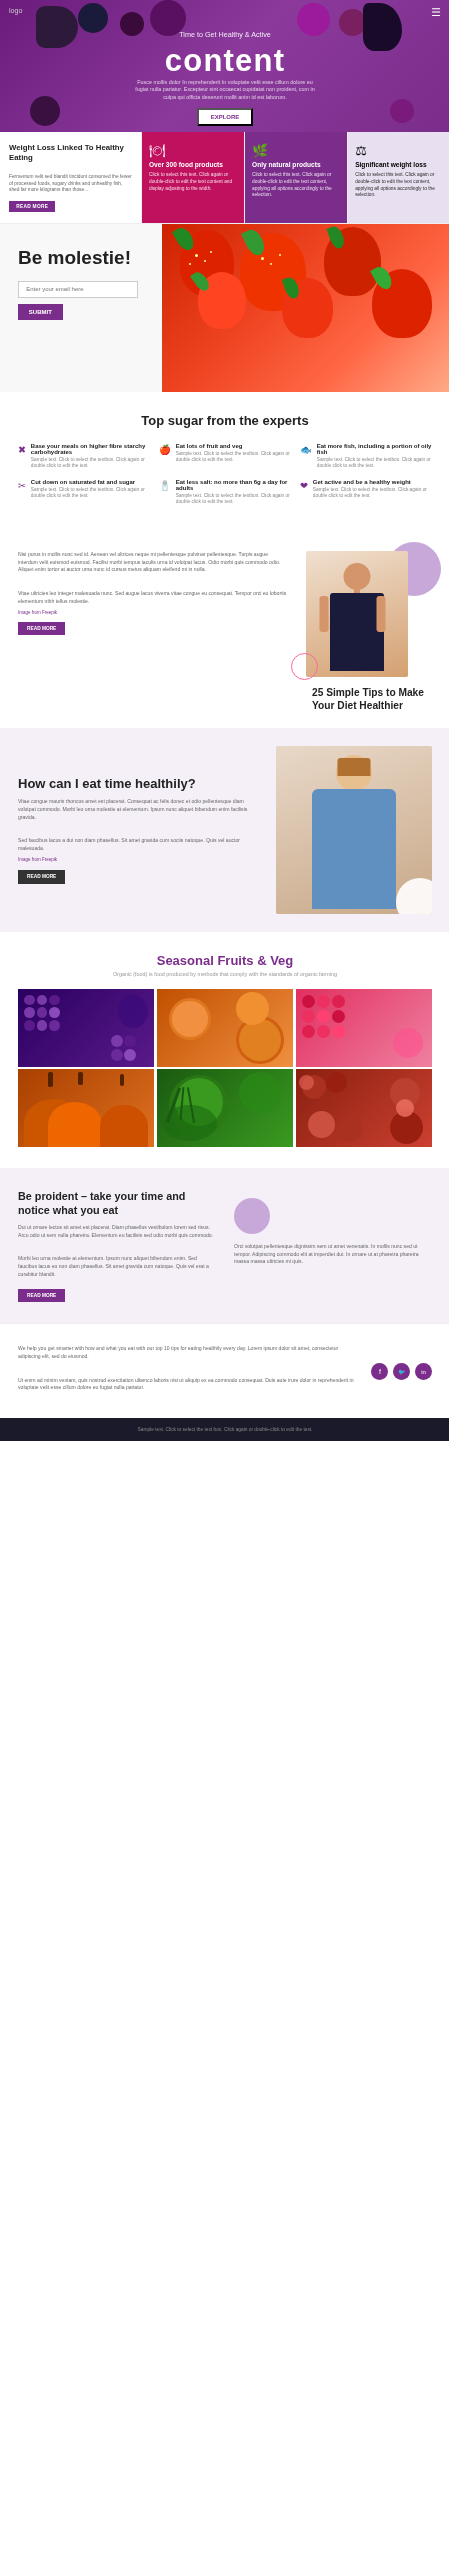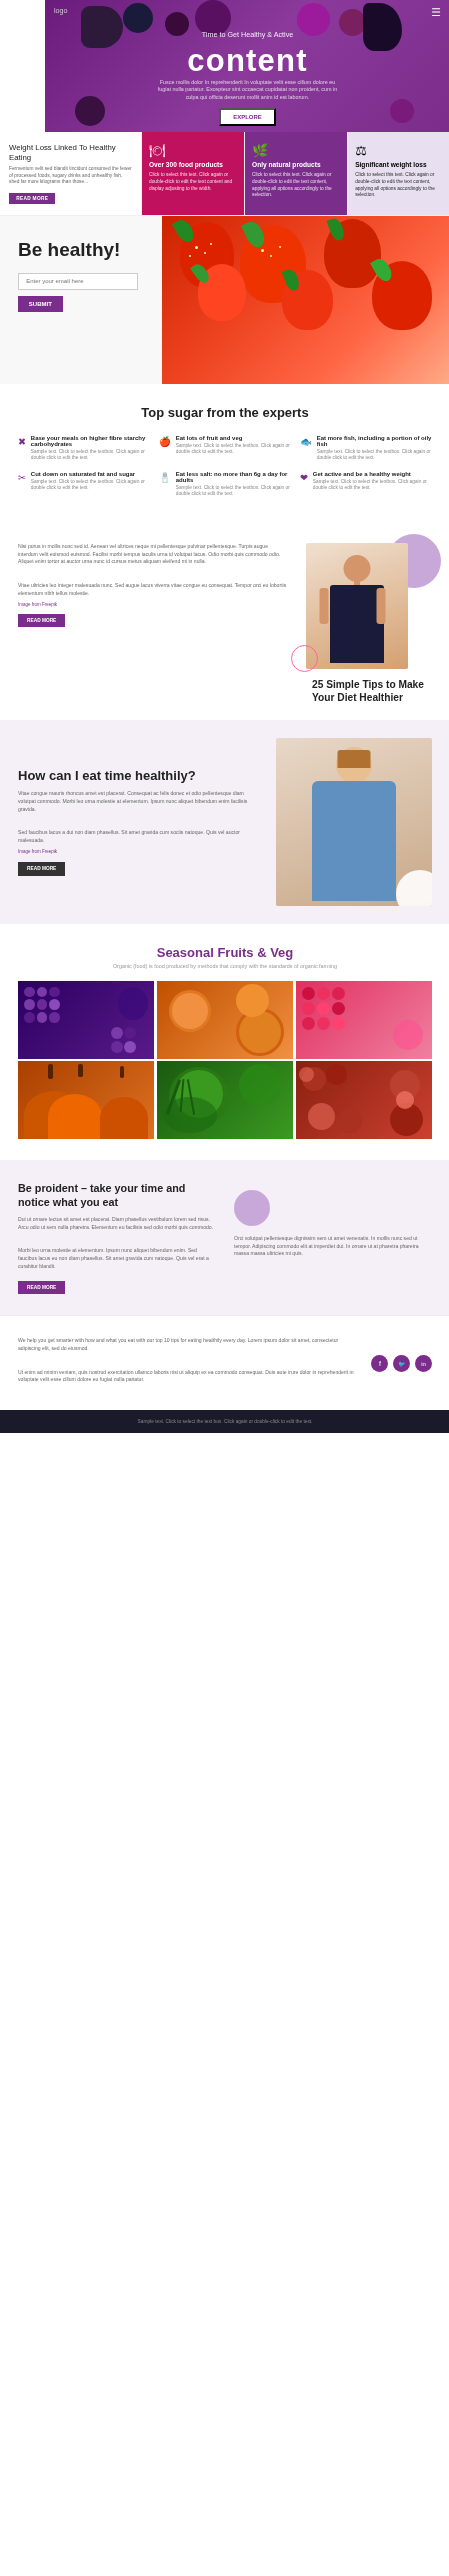--- a/index.html
+++ b/index.html
@@ -1,19 +1,19 @@
 <!DOCTYPE html>
 <html style="font-size:9.6px"><head>
   <meta charset="utf-8">
   <style>
     * { margin: 0; padding: 0; box-sizing: border-box; }
     body { font-family: Arial, sans-serif; width: 450px; overflow-x: hidden; background: #fff; }
 
     
-    .header { position: relative; background: #7b2d8b; height: 132px; overflow: hidden; margin-left: 45px; }
+    .header { position: relative; background: #7b2d8b; height: 132px; overflow: hidden; }
     .header-bg { position: absolute; top: 0; left: 0; width: 100%; height: 100%; background: linear-gradient(135deg, #6a1b7b 0%, #8b3a9b 50%, #7b2d8b 100%); }
     
     .f1 { width: 42px; height: 42px; background: #2d1a3a; border-radius: 30% 70% 70% 30%; top: 6px; left: 36px; position: absolute; }
     .f2 { width: 30px; height: 30px; background: #1a1a3a; border-radius: 50%; top: 3px; left: 78px; position: absolute; }
     .f3 { width: 24px; height: 24px; background: #3a0a3a; border-radius: 50%; top: 12px; left: 120px; position: absolute; }
     .f4 { width: 36px; height: 36px; background: #5a1060; border-radius: 50%; top: 0; left: 150px; position: absolute; }
     .f5 { width: 33px; height: 33px; background: #9c1a9c; border-radius: 50%; top: 3px; right: 120px; position: absolute; }
     .f6 { width: 27px; height: 27px; background: #7a2060; border-radius: 50%; top: 9px; right: 84px; position: absolute; }
     .f7 { width: 39px; height: 48px; background: #1a0a2a; border-radius: 20% 80% 60% 40%; top: 3px; right: 48px; position: absolute; }
     .f8 { width: 30px; height: 30px; background: #3a1040; border-radius: 50%; bottom: 6px; left: 30px; position: absolute; }
@@ -29,21 +29,21 @@
     
     .features-strip { display: flex; background: #fff; border-bottom: 0.6px solid #eee; }
     .feature-item { flex: 1; padding: 10.8px 7.2px; border-right: 0.6px solid #eee; }
     .feature-item:last-child { border-right: none; }
     .feature-item.highlight { background: #c0115e; color: #fff; }
     .feature-item.highlight2 { background: #7b2d8b; color: #fff; }
     .feature-icon { font-size: 13px; margin-bottom: 3.6px; }
     .feature-title { font-size: 6.6px; font-weight: bold; margin-bottom: 2.4px; line-height: 1.3; }
     .feature-text { font-size: 4.8px; line-height: 1.4; color: inherit; opacity: 0.85; }
     .feature-main { flex: 1.4; padding: 10.8px 9px; border-right: 0.6px solid #eee; }
-    .feature-main h3 { font-size: 7.8px; font-weight: normal; color: #222; margin-bottom: 3px; line-height: 1.3; }
+    .feature-main h3 { font-size: 7.8px; font-weight: bold; color: #222; margin-bottom: 11px; line-height: 1.3; }
     .feature-main p { font-size: 4.8px; color: #666; line-height: 1.4; margin-bottom: 4.8px; }
     .read-more-btn { background: #7b2d8b; color: #fff; border: none; padding: 3px 7.2px; font-size: 4.8px; font-weight: bold; cursor: pointer; text-transform: uppercase; letter-spacing: 0.3px; }
 
     
     .strawberry-section { position: relative; background: #f8f8f8; height: 168px; overflow: hidden; }
     
     .strawberry-img { position: absolute; right: 0; top: 0; width: 288px; height: 168px; background: linear-gradient(135deg, #cc2200 0%, #ee4422 40%, #ff6644 70%, #ffaa88 100%); overflow: hidden; }
     .healthy-content { position: relative; z-index: 2; padding: 24px 0 0 18px; max-width: 156px; }
     .healthy-content h2 { font-size: 19px; font-weight: 900; color: #222; line-height: 1.1; margin-bottom: 12px; }
     .email-input { width: 120px; padding: 4.8px 7.2px; border: 0.6px solid #ccc; font-size: 6px; margin-bottom: 6px; display: block; }
@@ -187,21 +187,21 @@
       <div style="position:absolute;top:30px;left:33px;width:3px;height:3px;border-radius:50%;background:#ffff99;"></div>
       <div style="position:absolute;top:36px;left:42px;width:2.4px;height:2.4px;border-radius:50%;background:#ffff99;"></div>
       <div style="position:absolute;top:27px;left:48px;width:2.4px;height:2.4px;border-radius:50%;background:#ffff99;"></div>
       <div style="position:absolute;top:39px;left:27px;width:2.4px;height:2.4px;border-radius:50%;background:#ffff99;"></div>
       <div style="position:absolute;top:33px;left:99px;width:3px;height:3px;border-radius:50%;background:#ffff99;"></div>
       <div style="position:absolute;top:39px;left:108px;width:2.4px;height:2.4px;border-radius:50%;background:#ffff99;"></div>
       <div style="position:absolute;top:30px;left:117px;width:2.4px;height:2.4px;border-radius:50%;background:#ffff99;"></div>
     </div>
   </div>
   <div class="healthy-content">
-    <h2>Be healthy!</h2>
+    <h2>Be molestie!</h2>
     <input class="email-input" type="email" placeholder="Enter your email here" style="">
     <button class="submit-btn">SUBMIT</button>
   </div>
 </div>
 
 <div class="tips-section">
   <h2>Top sugar from the experts</h2>
   <div class="tips-grid">
     <div class="tip-item">
       <span class="tip-icon">✖</span>

